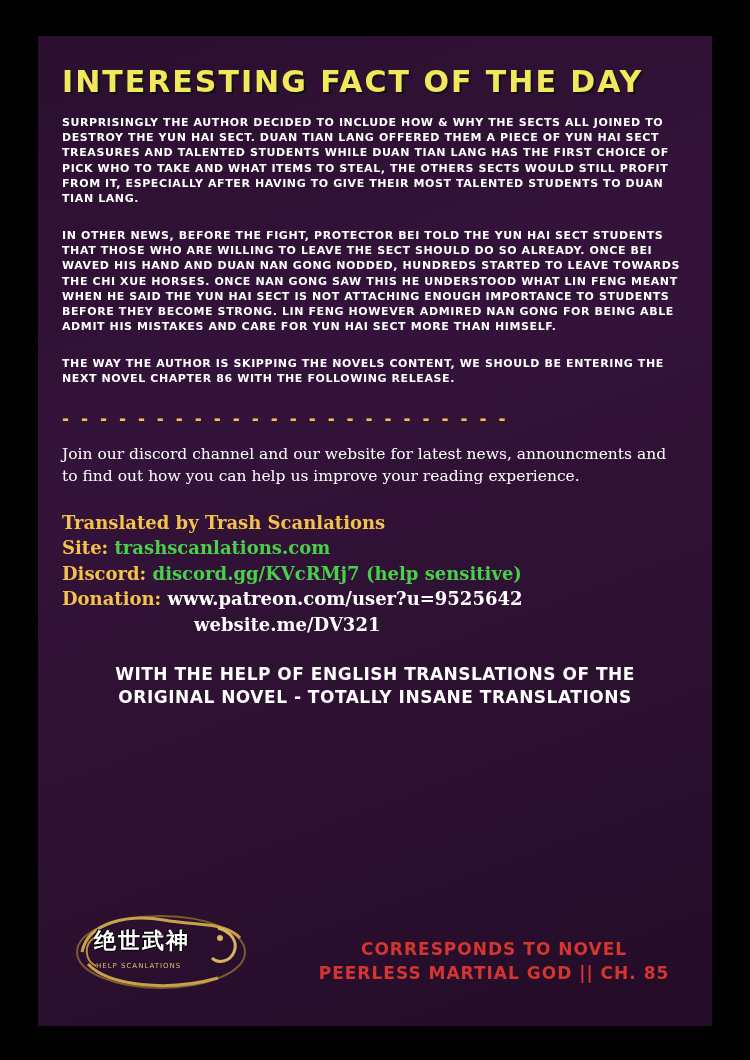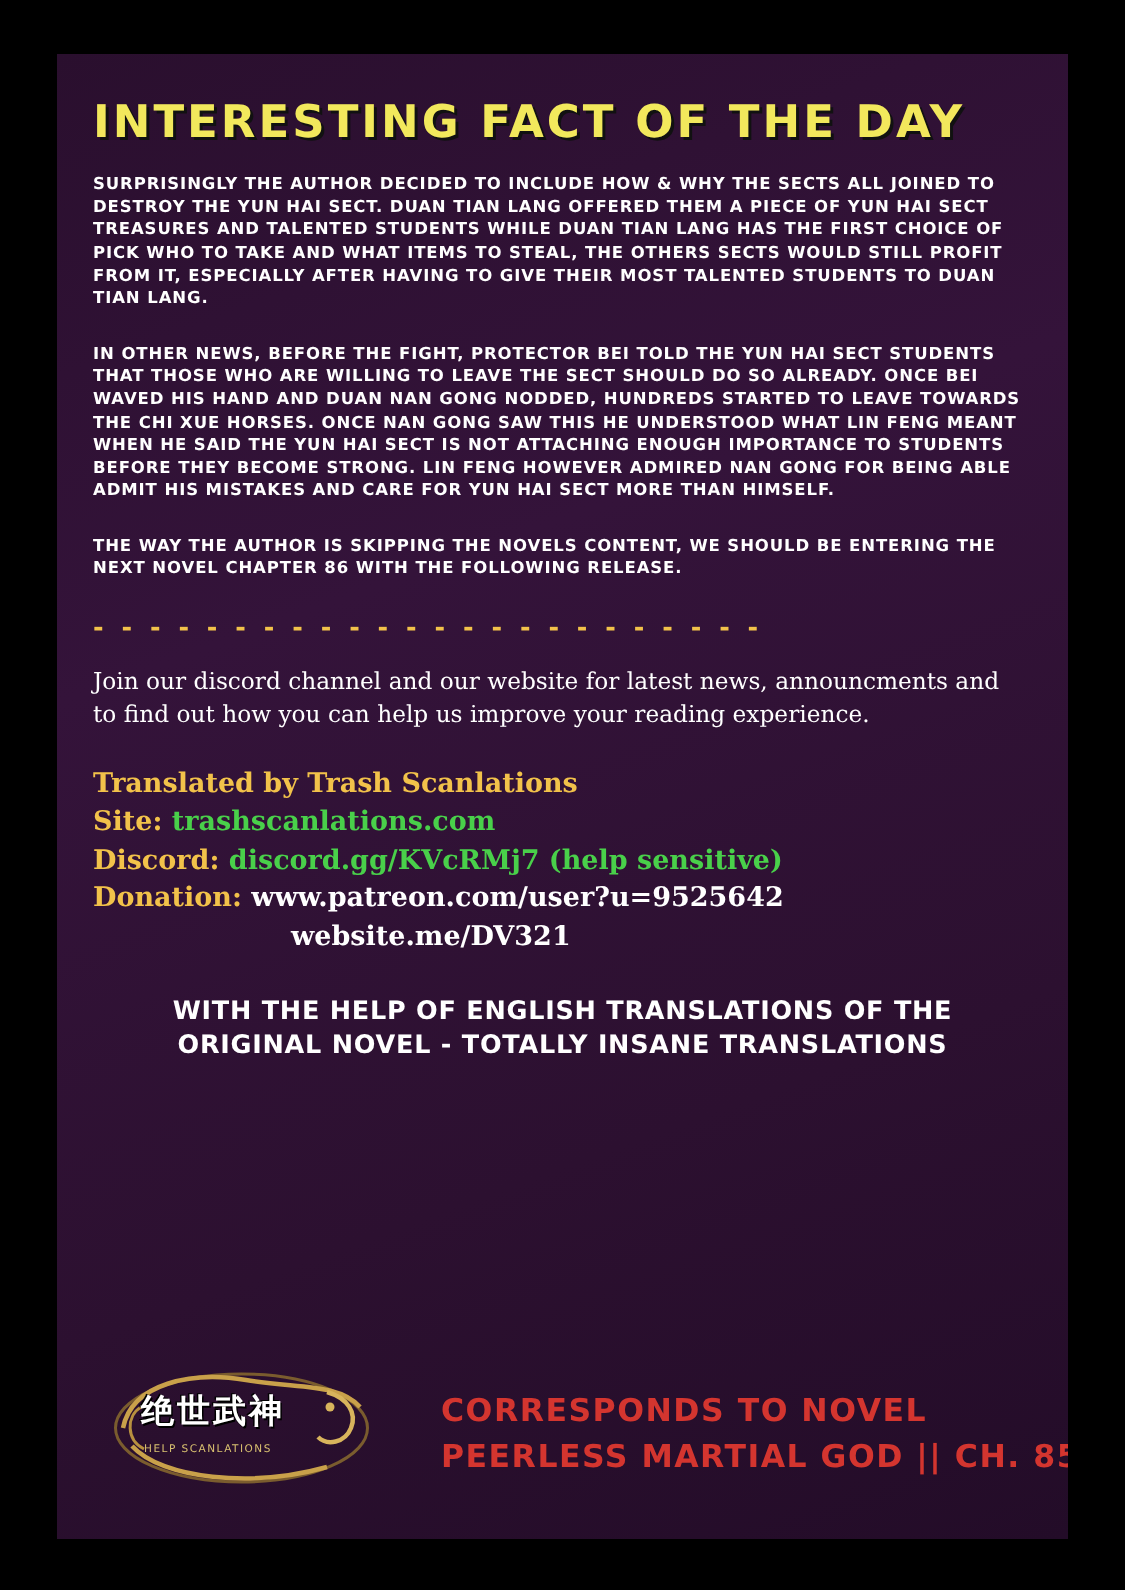--- a/index.html
+++ b/index.html
@@ -146,23 +146,23 @@
     position: absolute;
     left: 2px;
     top: 4px;
     width: 186px;
     height: 86px;
   }
   .corresponds {
     position: absolute;
     right: 18px;
     bottom: 24px;
-    text-align: left;
+    text-align: center;
     color: #d4352f;
-    font-size: 21px;
+    font-size: 17px;
     font-weight: bold;
     letter-spacing: 1px;
     line-height: 1.45;
     text-transform: uppercase;
     font-family: "DejaVu Sans", sans-serif;
     width: 400px;
   }
   .corresponds div { white-space: nowrap; }
 </style>
 </head>

